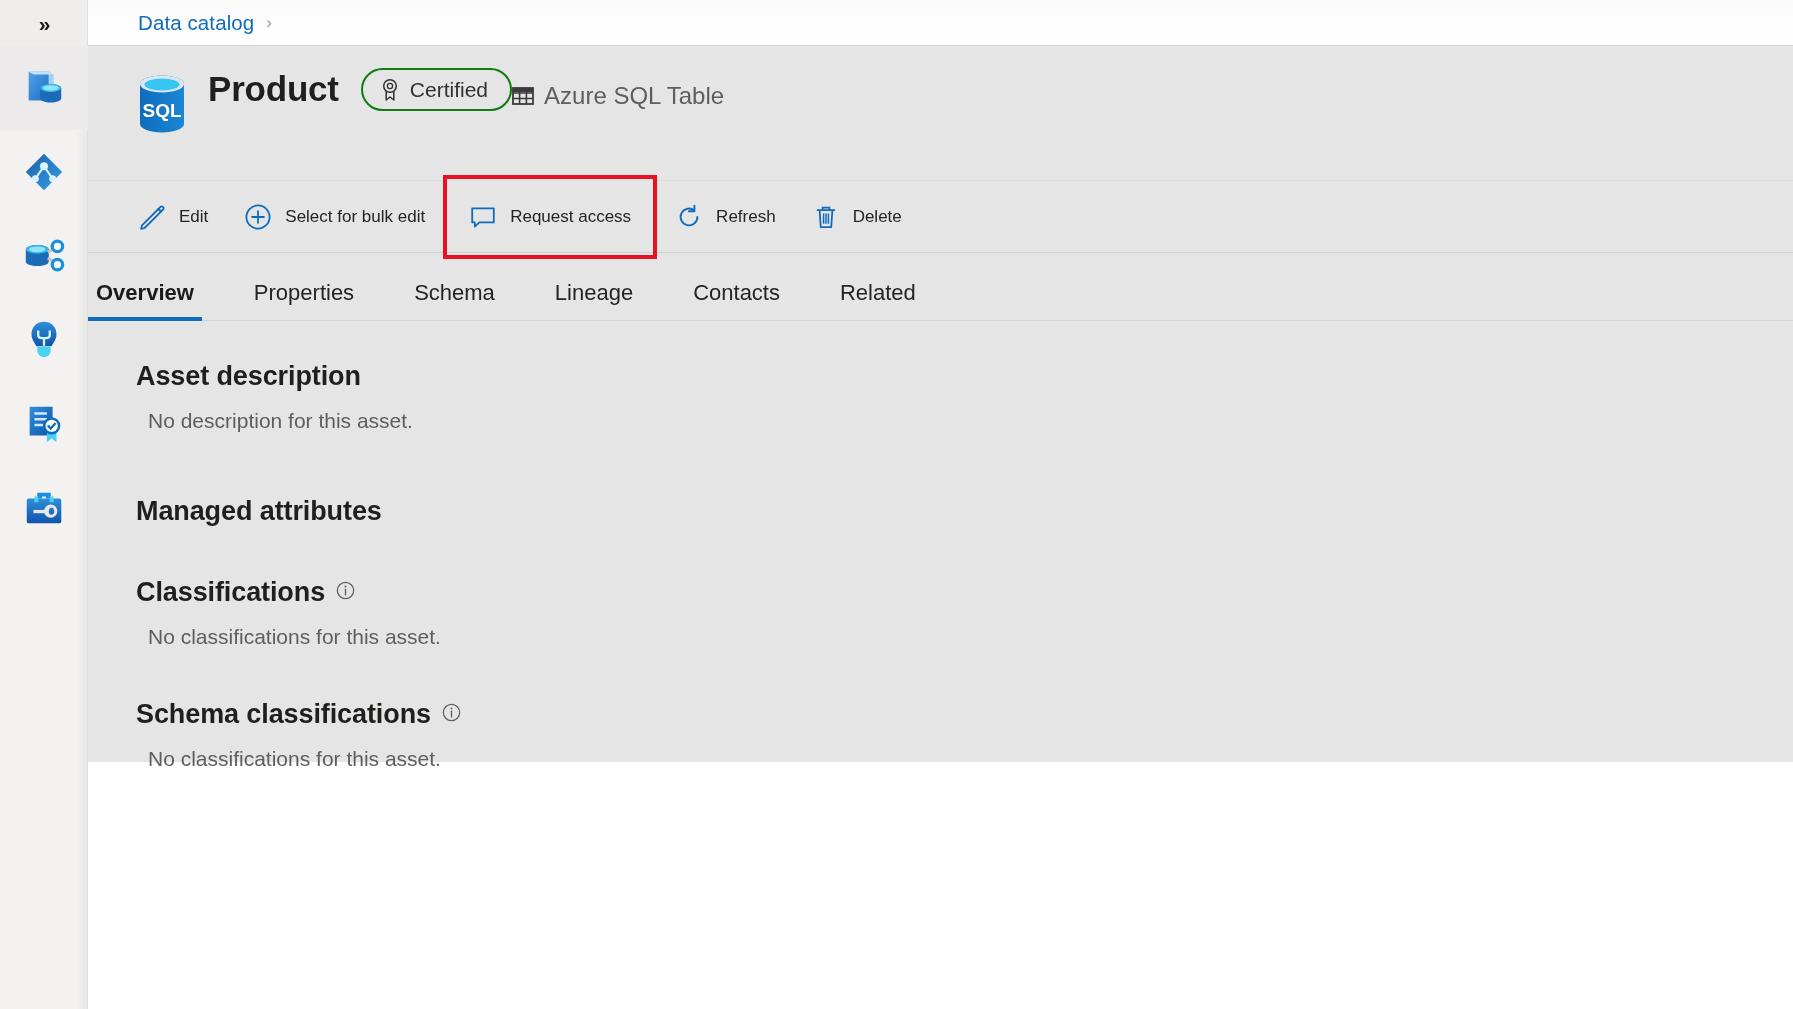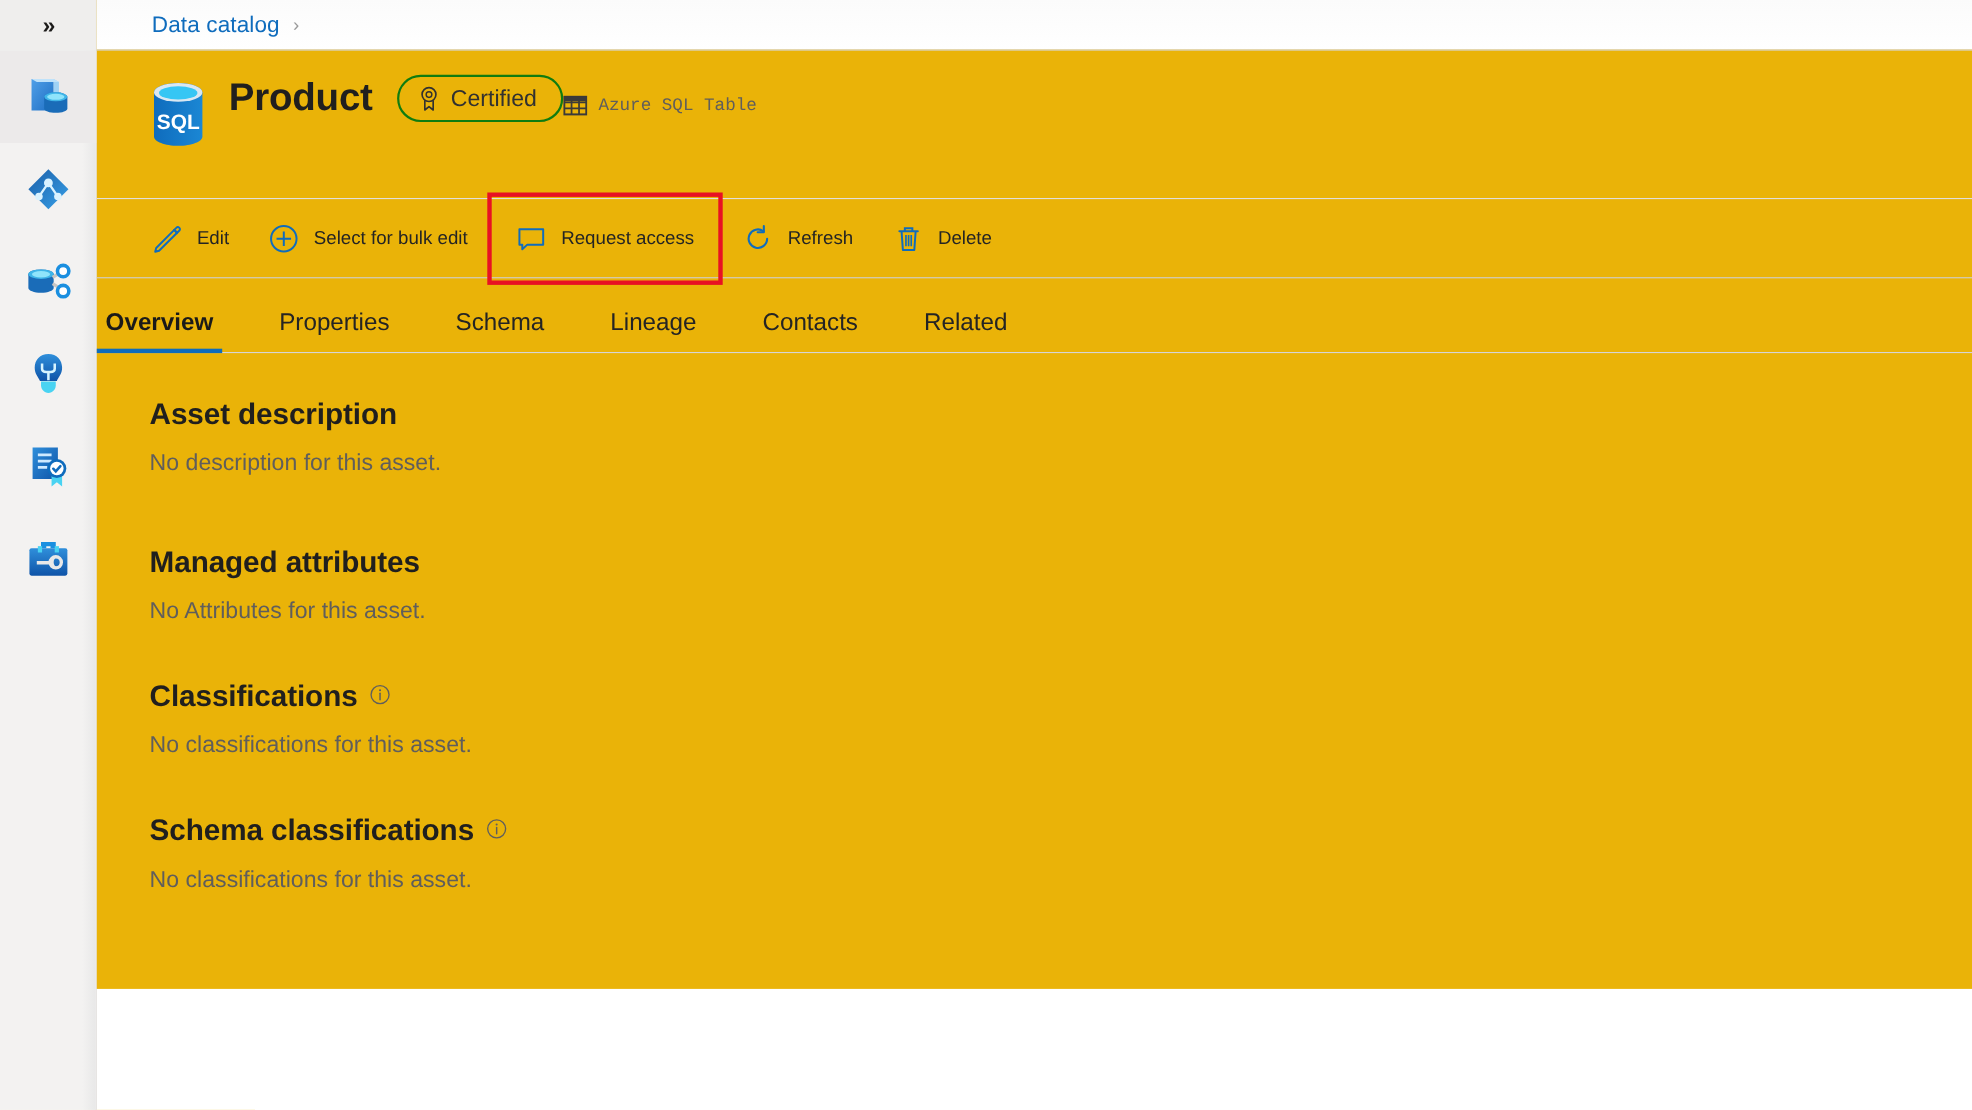--- a/index.html
+++ b/index.html
@@ -46,22 +46,22 @@
     position: relative;
   }
   .rail-item.active { background: #eceaea; }
   .rail-item:first-of-type { height: 96px; }
   .rail-icon { width: 46px; height: 46px; display: block; }
 
   
   .main {
     position: absolute;
     left: 88px; top: 0;
-    width: 1705px; height: 899px;
-    background: #eab308;
+    width: 1705px; height: 762px;
+    background: #e5e5e5;
   }
 
   
   .breadcrumb-bar {
     height: 46px;
     display: flex;
     align-items: center;
     padding-left: 50px;
     background: linear-gradient(to bottom, #fbfbfb 0%, #ffffff 100%);
     border-bottom: 1px solid #d6d6d6;
@@ -108,21 +108,21 @@
     cursor: pointer;
   }
   .cert-badge .ribbon { width: 22px; height: 24px; margin-right: 9px; }
   .cert-text { font-size: 21px; color: #323130; }
   .subtitle-row {
     display: flex;
     align-items: center;
     margin-top: 12px;
   }
   .grid-icon { width: 22px; height: 22px; margin-right: 10px; }
-  .subtitle-text { font-size: 16px; color: #605e5c; font-family: Liberation Mono, monospace; }
+  .subtitle-text { font-size: 24px; color: #605e5c; }
 
   
   .cmdbar {
     height: 72px;
     display: flex;
     align-items: center;
     padding-left: 32px;
     border-bottom: 1px solid #cfcfcf;
     position: relative;
   }
@@ -177,21 +177,21 @@
     align-items: flex-start;
     margin-bottom: 17px;
   }
   .section-title {
     font-size: 27px;
     font-weight: bold;
     color: #201f1e;
     letter-spacing: -0.1px;
   }
   .info-icon { width: 19px; height: 19px; margin-left: 11px; margin-top: 4px; cursor: pointer; }
-  .section-body { font-size: 21px; color: #605e5c; }
+  .section-body { font-size: 21px; color: #605e5c; margin-left: 12px; }
   .sec-gap-lg { margin-bottom: 63px; }
   .sec-gap-md { margin-bottom: 50px; }
 </style>
 </head>
 <body>
 
 <div class="rail">
 
   <div class="rail-top">
     <span class="chev">»</span>
@@ -400,21 +400,20 @@
       <div class="section-head">
         <span class="section-title">Asset description</span>
       </div>
       <div class="section-body">No description for this asset.</div>
     </div>
 
     <div class="section sec-gap-md">
       <div class="section-head">
         <span class="section-title">Managed attributes</span>
       </div>
-      <div class="section-body">No Attributes for this asset.</div>
     </div>
 
     <div class="section sec-gap-md">
       <div class="section-head">
         <span class="section-title">Classifications</span>
         <svg class="info-icon" viewBox="0 0 20 20">
           <circle cx="10" cy="10" r="8.6" fill="none" stroke="#605e5c" stroke-width="1.3"></circle>
           <circle cx="10" cy="5.8" r="1" fill="#605e5c"></circle>
           <path d="M10 8.6v6.2" stroke="#605e5c" stroke-width="1.4" stroke-linecap="round"></path>
         </svg>

